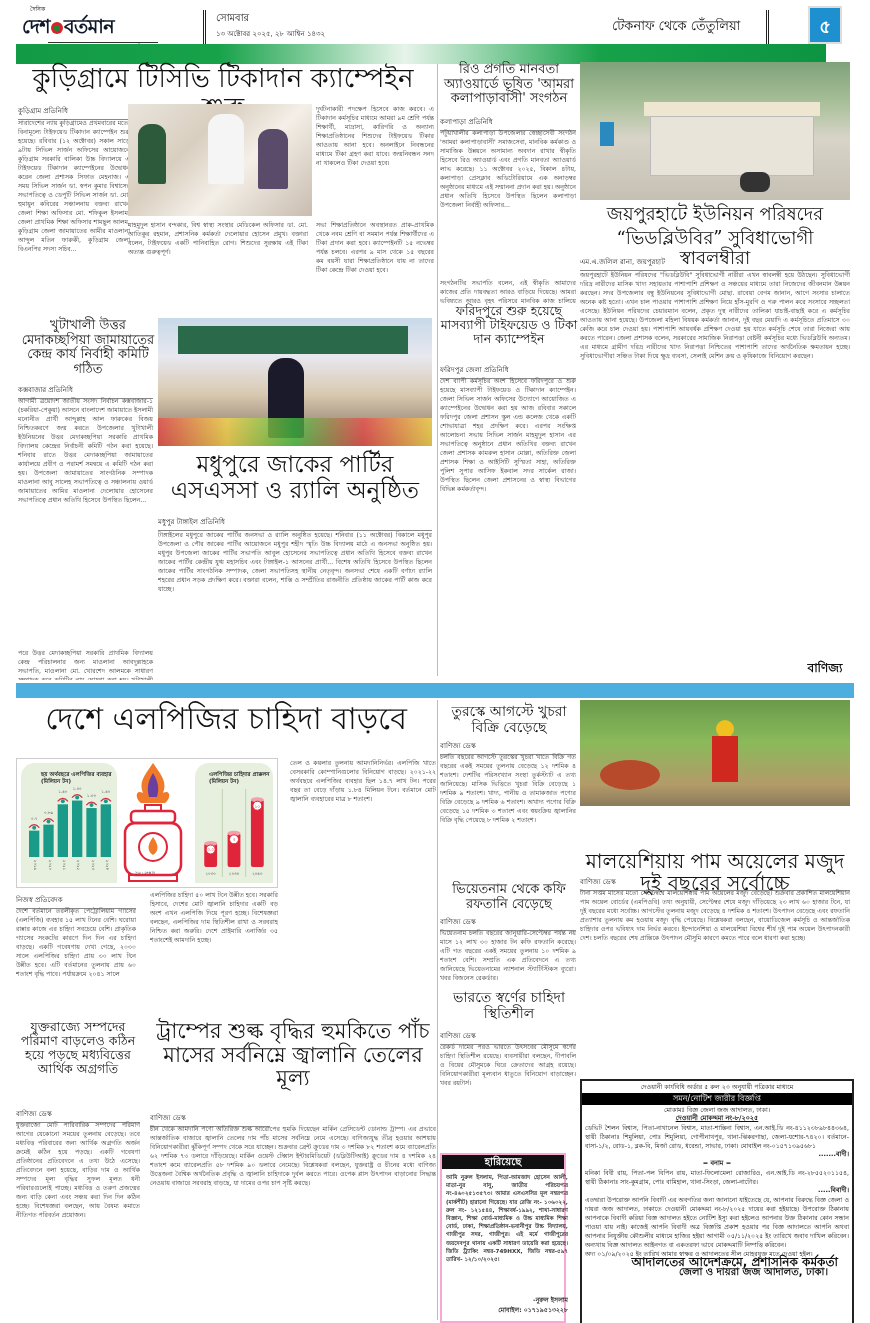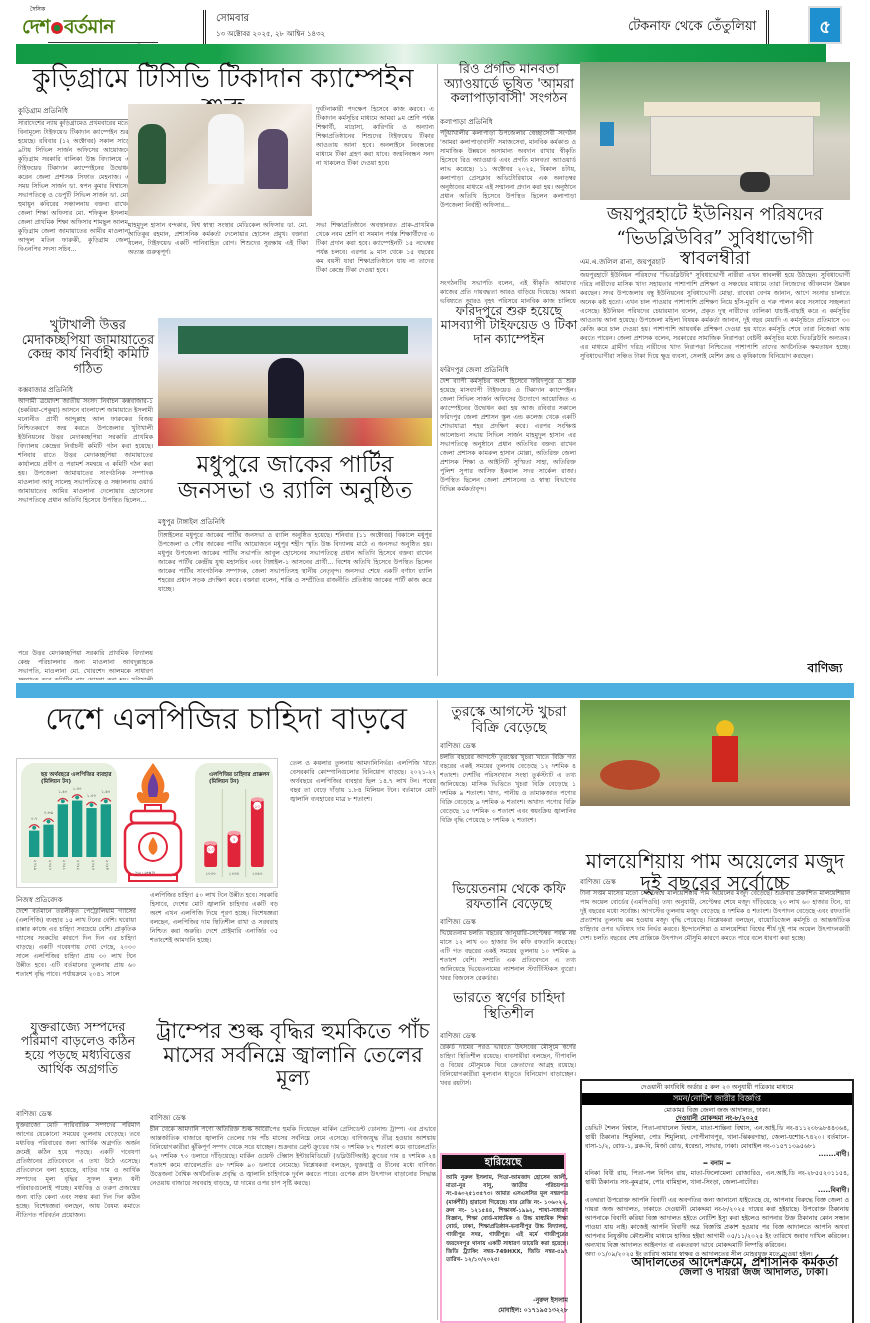--- a/index.html
+++ b/index.html
@@ -2,28 +2,28 @@
 <html><head>
 <meta charset="utf-8">
 <style>
   * { box-sizing: border-box; margin: 0; padding: 0; }
   html, body { width: 870px; height: 1323px; background: #fff; overflow: hidden; }
   body { font-family: "DejaVu Sans", sans-serif; color: #111; position: relative; }
 
   
   .masthead { position: absolute; left: 0; top: 0; width: 870px; height: 52px; }
   .logo-small { position: absolute; left: 30px; top: 4px; font-size: 6px; color: #222; }
-  .logo-main { position: absolute; left: 22px; top: 12px; font-size: 19px; font-weight: bold; color: #4d7c0f; letter-spacing: -0.5px; }
+  .logo-main { position: absolute; left: 22px; top: 12px; font-size: 19px; font-weight: bold; color: #0f172a; letter-spacing: -0.5px; }
   .logo-dot { display: inline-block; width: 12px; height: 12px; border-radius: 50%; background: #d9232a; vertical-align: middle; margin: 0 1px; position: relative; }
   .logo-dot::after { content: ""; position: absolute; left: 3px; top: 3px; width: 6px; height: 6px; border-radius: 50%; background: #1a8a3a; }
   .logo-tagline { position: absolute; left: 48px; top: 42px; font-size: 5px; color: #333; border-top: 1px solid #333; padding-left: 60px; width: 110px; line-height: 1; padding-top: 1px; }
   .mast-divider { position: absolute; width: 3px; height: 34px; border-left: 1px solid #222; border-right: 1px solid #222; top: 10px; }
   .mast-day { position: absolute; left: 216px; top: 10px; font-size: 10px; }
   .mast-date { position: absolute; left: 216px; top: 28px; font-size: 7px; color: #222; }
-  .mast-section { position: absolute; left: 612px; top: 16px; font-size: 13px; margin-left: 16px; }
+  .mast-section { position: absolute; left: 612px; top: 16px; font-size: 13px; }
   .page-num { position: absolute; left: 808px; top: 6px; width: 34px; height: 38px; background: #1e8fcf; color: #fff; font-size: 18px; font-weight: bold; text-align: center; line-height: 38px; border: 2px solid #ddd; }
   .green-bar { position: absolute; left: 16px; top: 44px; width: 810px; height: 20px;
     background: linear-gradient(90deg, #139a45 0%, #17a24a 25%, #e7f4ea 48%, #17a24a 72%, #0d9442 100%); }
 
   
   .hl { position: absolute; font-family: "DejaVu Serif", serif; color: #111; text-align: center; line-height: 1.12; }
   .byline { position: absolute; font-size: 7px; color: #222; border-bottom: 1px solid #888; padding-bottom: 2px; }
   .body-text { position: absolute; font-size: 6.2px; line-height: 9px; color: #333; text-align: justify; overflow: hidden; }
   .photo { position: absolute; overflow: hidden; }
 
@@ -75,21 +75,21 @@
 <div class="hl" style="left:18px; top:318px; width:140px; font-size:13px;">খুটাখালী উত্তর মেদাকচ্ছপিয়া জামায়াতের কেন্দ্র কার্য নির্বাহী কমিটি গঠিত</div>
 <div class="byline" style="left:18px; top:384px; width:135px;">কক্সবাজার প্রতিনিধি</div>
 <div class="body-text" style="left:18px; top:396px; width:135px; height:250px;">আগামী ত্রয়োদশ জাতীয় সংসদ নির্বাচন কক্সবাজার-১ (চকরিয়া-পেকুয়া) আসনে বাংলাদেশ জামায়াতে ইসলামী মনোনীত প্রার্থী আব্দুল্লাহ আল ফারুকের বিজয় নিশ্চিতকরণে জন্ম করতে উপজেলার খুটাখালী ইউনিয়নের উত্তর মেদাকচ্ছপিয়া সরকারি প্রাথমিক বিদ্যালয় কেন্দ্রের নির্বাচনী কমিটি গঠন করা হয়েছে। শনিবার রাতে উত্তর মেদাকচ্ছপিয়া জামায়াতের কার্যালয়ে প্রবীণ ও পরামর্শ সমন্বয়ে এ কমিটি গঠন করা হয়। উপজেলা জামায়াতের সাংগঠনিক সম্পাদক মাওলানা আবু সালেহ সভাপতিত্বে ও সঞ্চালনায় ওয়ার্ড জামায়াতের আমির মাওলানা দেলোয়ার হোসেনের সভাপতিত্বে প্রধান অতিথি হিসেবে উপস্থিত ছিলেন...</div>
 <div class="body-text" style="left:18px; top:648px; width:135px; height:32px;">পরে উত্তর মেদাকচ্ছপিয়া সরকারি প্রাথমিক বিদ্যালয় কেন্দ্র পরিচালনার জন্য মাওলানা আবদুল্লাহকে সভাপতি, মাওলানা মো. খোরশেদ আলমকে সাধারণ সম্পাদক করে কমিটির নাম ঘোষণা করা হয়। খুটাখালী ইউনিয়ন জামায়াতের সহকারী সেক্রেটারি মাওলানা শাহাব উদ্দিন সহ অনেকে উপস্থিত ছিলেন।</div>
 
 <div class="photo" style="left:158px; top:318px; width:274px; height:128px; background: linear-gradient(180deg,#c8d9e8 0%,#e8e8f0 30%,#d8c8b0 60%,#7a6a5a 100%);">
   <div style="position:absolute;left:20px;top:8px;width:230px;height:28px;background:#2a6a4a;"></div>
   <div style="position:absolute;left:110px;top:40px;width:36px;height:80px;background:#1a1a2a;border-radius:16px 16px 2px 2px;"></div>
   <div style="position:absolute;left:0;top:100px;width:274px;height:28px;background:linear-gradient(90deg,#e44 0%,#fd4 25%,#4c4 50%,#e44 75%,#fd4 100%);opacity:.7"></div>
 </div>
-<div class="hl" style="left:158px; top:452px; width:274px; font-size:23px;">মধুপুরে জাকের পার্টির জনসভা ও র‍্যালি অনুষ্ঠিত</div>
+<div class="hl" style="left:158px; top:452px; width:274px; font-size:23px;">মধুপুরে জাকের পার্টির এসএসসা ও র‍্যালি অনুষ্ঠিত</div>
 <div class="byline" style="left:158px; top:516px; width:274px;">মধুপুর টাঙ্গাইল প্রতিনিধি</div>
 <div class="body-text" style="left:158px; top:530px; width:274px; height:150px;">টাঙ্গাইলের মধুপুরে জাকের পার্টির জনসভা ও র‍্যালি অনুষ্ঠিত হয়েছে। শনিবার (১১ অক্টোবর) বিকালে মধুপুর উপজেলা ও পৌর জাকের পার্টির আয়োজনে মধুপুর শহীদ স্মৃতি উচ্চ বিদ্যালয় মাঠে এ জনসভা অনুষ্ঠিত হয়। মধুপুর উপজেলা জাকের পার্টির সভাপতি আবুল হোসেনের সভাপতিত্বে প্রধান অতিথি হিসেবে বক্তব্য রাখেন জাকের পার্টির কেন্দ্রীয় যুগ্ম মহাসচিব এবং টাঙ্গাইল-১ আসনের প্রার্থী... বিশেষ অতিথি হিসেবে উপস্থিত ছিলেন জাকের পার্টির সাংগঠনিক সম্পাদক, জেলা সভাপতিসহ স্থানীয় নেতৃবৃন্দ। জনসভা শেষে একটি বর্ণাঢ্য র‍্যালি শহরের প্রধান সড়ক প্রদক্ষিণ করে। বক্তারা বলেন, শান্তি ও সম্প্রীতির রাজনীতি প্রতিষ্ঠায় জাকের পার্টি কাজ করে যাচ্ছে।</div>
 
 <div class="rule-v" style="left:437px; top:64px; height:612px;"></div>
 
 <div class="hl" style="left:440px; top:62px; width:138px; font-size:13px;">রিও প্রগতি মানবতা অ্যাওয়ার্ডে ভূষিত 'আমরা কলাপাড়াবাসী' সংগঠন</div>
 <div class="byline" style="left:440px; top:116px; width:136px;">কলাপাড়া প্রতিনিধি</div>
 <div class="body-text" style="left:440px; top:128px; width:136px; height:150px;">পটুয়াখালীর কলাপাড়া উপজেলার স্বেচ্ছাসেবী সংগঠন 'আমরা কলাপাড়াবাসী' সমাজসেবা, মানবিক কর্মকাণ্ড ও সামাজিক উন্নয়নে অসামান্য অবদান রাখার স্বীকৃতি হিসেবে রিও অ্যাওয়ার্ড এবং প্রগতি মানবতা অ্যাওয়ার্ড লাভ করেছে। ১১ অক্টোবর ২০২৫, বিকাল ৪টায়, কলাপাড়া প্রেসক্লাব অডিটোরিয়ামে এক অনাড়ম্বর অনুষ্ঠানের মাধ্যমে এই সম্মাননা প্রদান করা হয়। অনুষ্ঠানে প্রধান অতিথি হিসেবে উপস্থিত ছিলেন কলাপাড়া উপজেলা নির্বাহী অফিসার...</div>
 <div class="body-text" style="left:440px; top:278px; width:136px; height:28px;">সংগঠনটির সভাপতি বলেন, এই স্বীকৃতি আমাদের কাজের প্রতি দায়বদ্ধতা আরও বাড়িয়ে দিয়েছে। আমরা ভবিষ্যতে আরও বৃহৎ পরিসরে মানবিক কাজ চালিয়ে যাব।</div>
 

